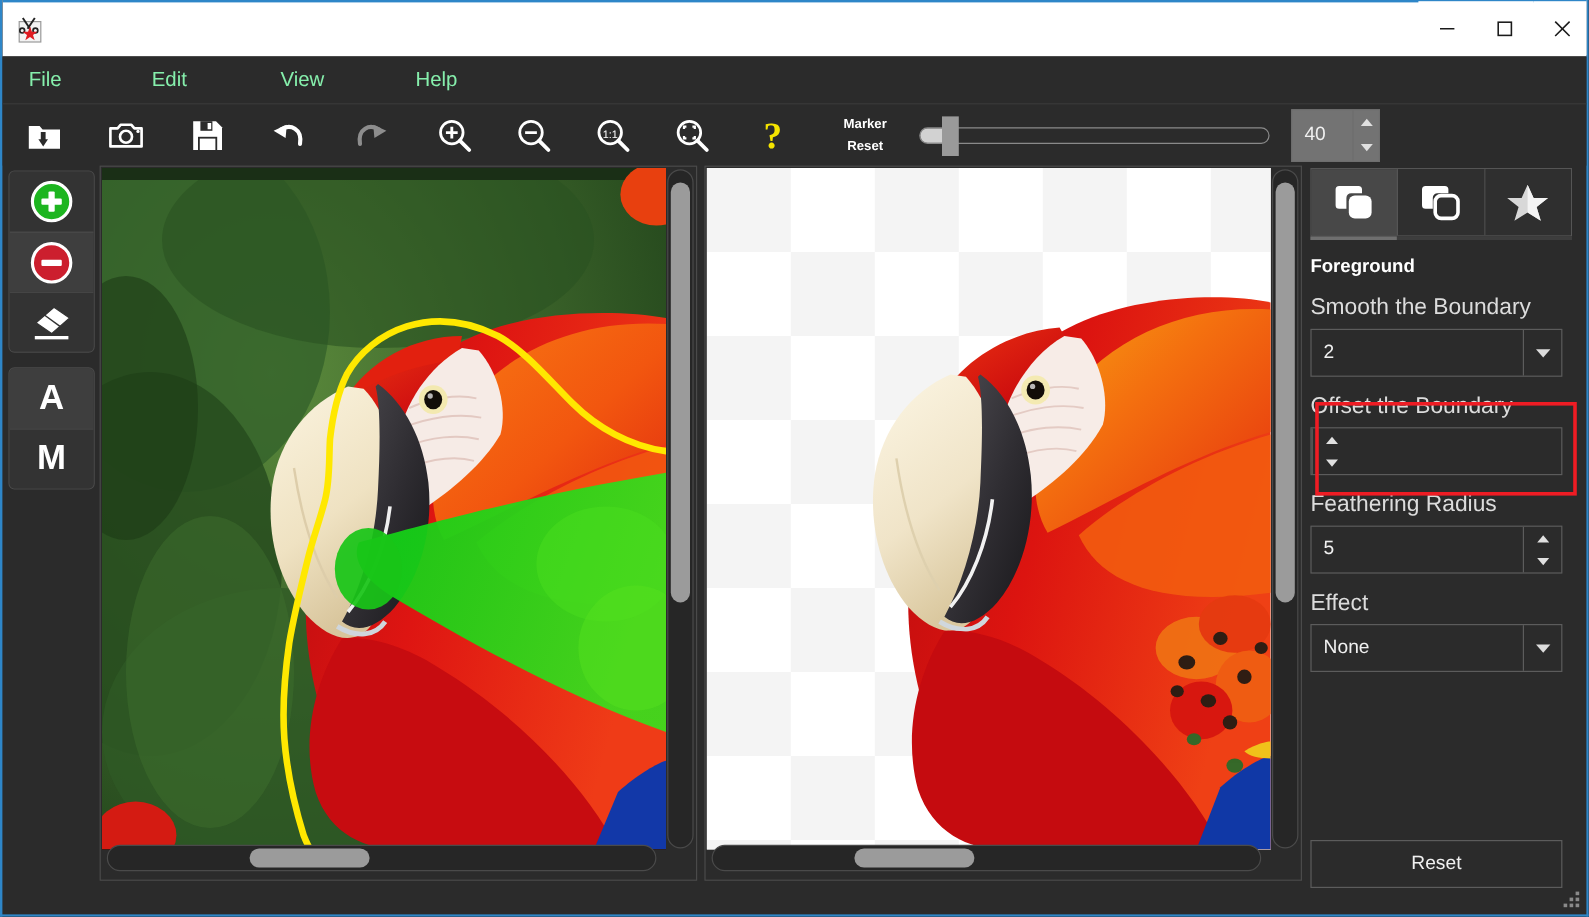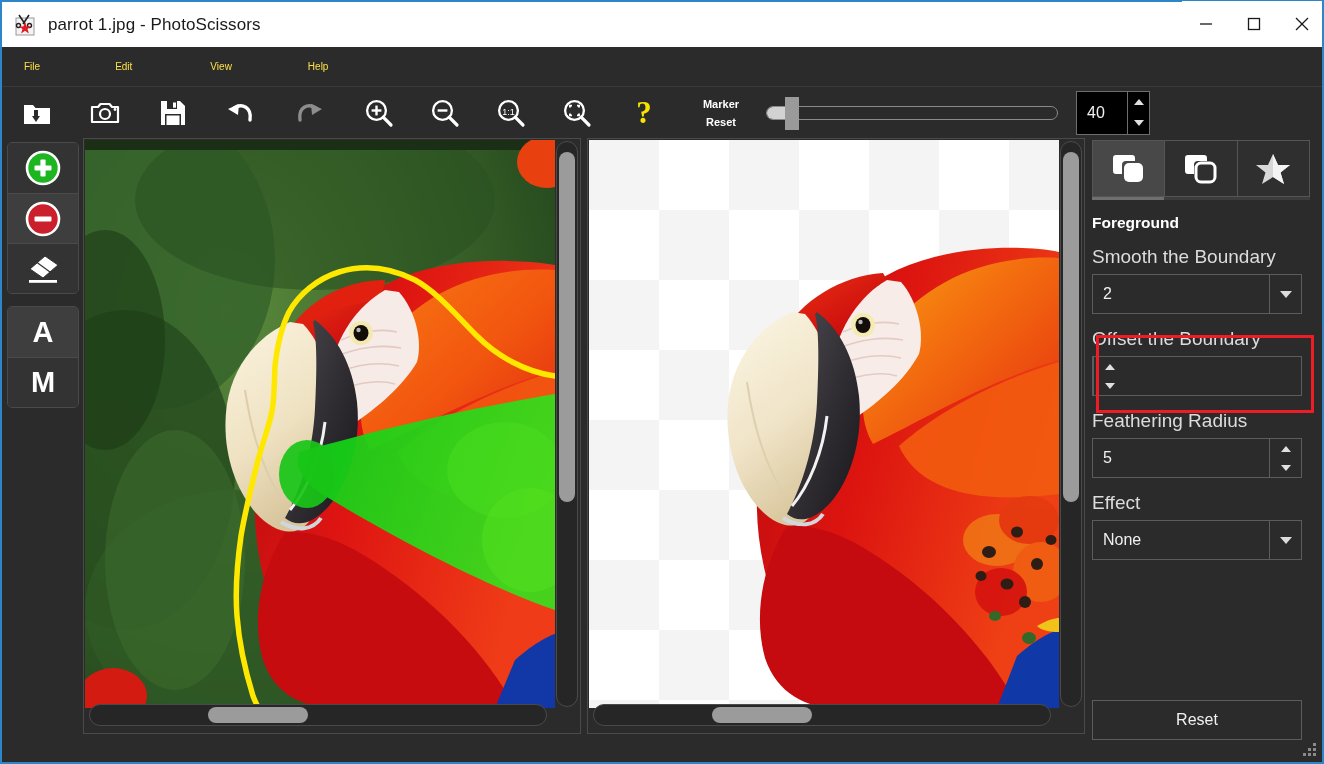--- a/index.html
+++ b/index.html
@@ -43,21 +43,21 @@
   .win-btn svg { display: block; }
 
   
   #menubar {
     position: absolute; left: 0; top: 47px;
     width: 1324px; height: 39px;
     background: #2b2b2b;
     display: flex; align-items: center;
   }
   .menu-item {
-    color: #fde047; font-size: 10px;
+    color: #86efac; font-size: 17px;
     padding: 6px 10px;
   }
   .menu-item.m0 { margin-left: 12px; }
   .menu-item.m1 { margin-left: 55px; }
   .menu-item.m2 { margin-left: 58px; }
   .menu-item.m3 { margin-left: 56px; }
 
   
   #toolbar {
     position: absolute; left: 0; top: 86px;
@@ -110,21 +110,21 @@
   }
   #marker-thumb {
     position: absolute; left: 18px; top: -10px;
     width: 14px; height: 33px;
     background: #9a9a9a;
   }
   #marker-spin {
     margin-left: 18px;
     width: 74px; height: 44px;
     border: 1px solid #6e6e6e;
-    background: #000000;
+    background: #737373;
     display: flex; align-items: stretch;
     flex: none;
   }
   #marker-value {
     flex: 1; display: flex; align-items: center;
     padding-left: 10px;
     color: #f0f0f0; font-size: 16px;
   }
   .spin-col {
     width: 22px; border-left: 1px solid #6e6e6e;
@@ -264,21 +264,20 @@
     <span id="app-icon">
       <svg width="24" height="24" viewBox="0 0 24 24">
         <rect x="2" y="5" width="18" height="17" fill="#f3f3f3" stroke="#9a9a9a" stroke-width="1"></rect>
         <path d="M5 2 L11 11" stroke="#222" stroke-width="1.6" fill="none"></path>
         <path d="M15 2 L9 11" stroke="#222" stroke-width="1.6" fill="none"></path>
         <circle cx="4.5" cy="12.5" r="2" fill="none" stroke="#222" stroke-width="1.4"></circle>
         <circle cx="15.5" cy="12.5" r="2" fill="none" stroke="#222" stroke-width="1.4"></circle>
         <polygon points="11,9 12.6,13.4 17.2,13.4 13.5,16.1 14.9,20.5 11,17.8 7.1,20.5 8.5,16.1 4.8,13.4 9.4,13.4" fill="#e01a20"></polygon>
       </svg>
     </span>
-    <span id="title-text">parrot 1.jpg - PhotoScissors</span>
     <div class="win-btns">
       <div class="win-btn">
         <svg width="26" height="26" viewBox="0 0 26 26">
             <line x1="7" y1="13" x2="19" y2="13" stroke="#1a1a1a" stroke-width="1.3"></line>
           </svg>
       </div>
       <div class="win-btn">
         <svg width="26" height="26" viewBox="0 0 26 26">
             <rect x="7.5" y="7.5" width="11" height="11" fill="none" stroke="#1a1a1a" stroke-width="1.3"></rect>
           </svg>

